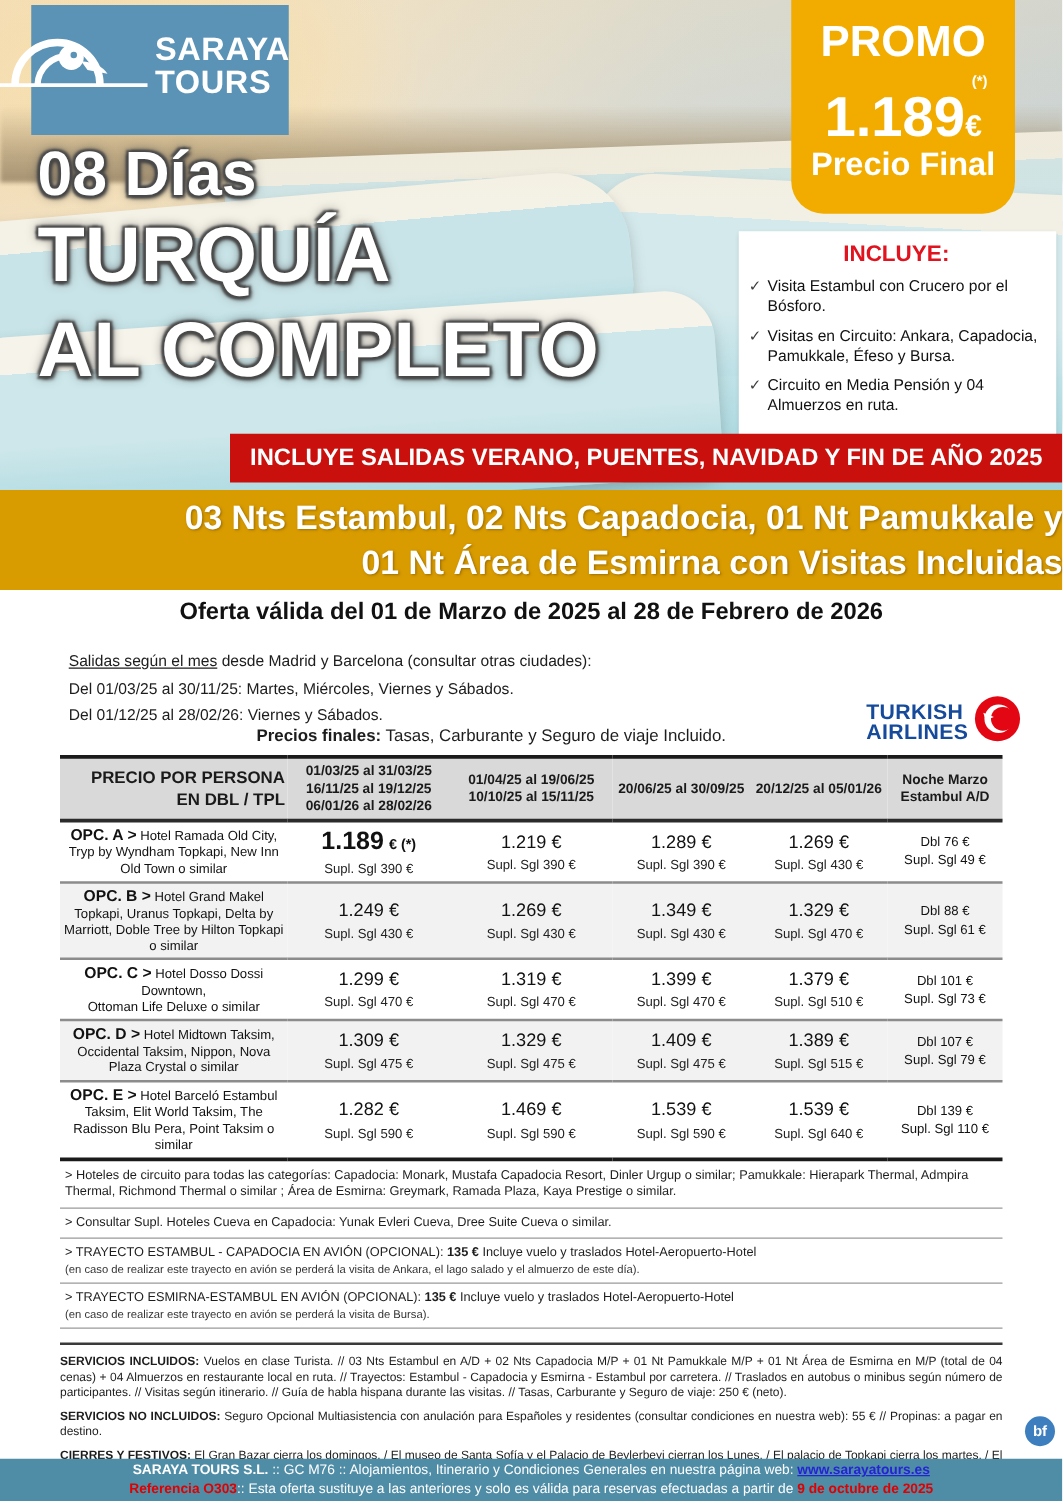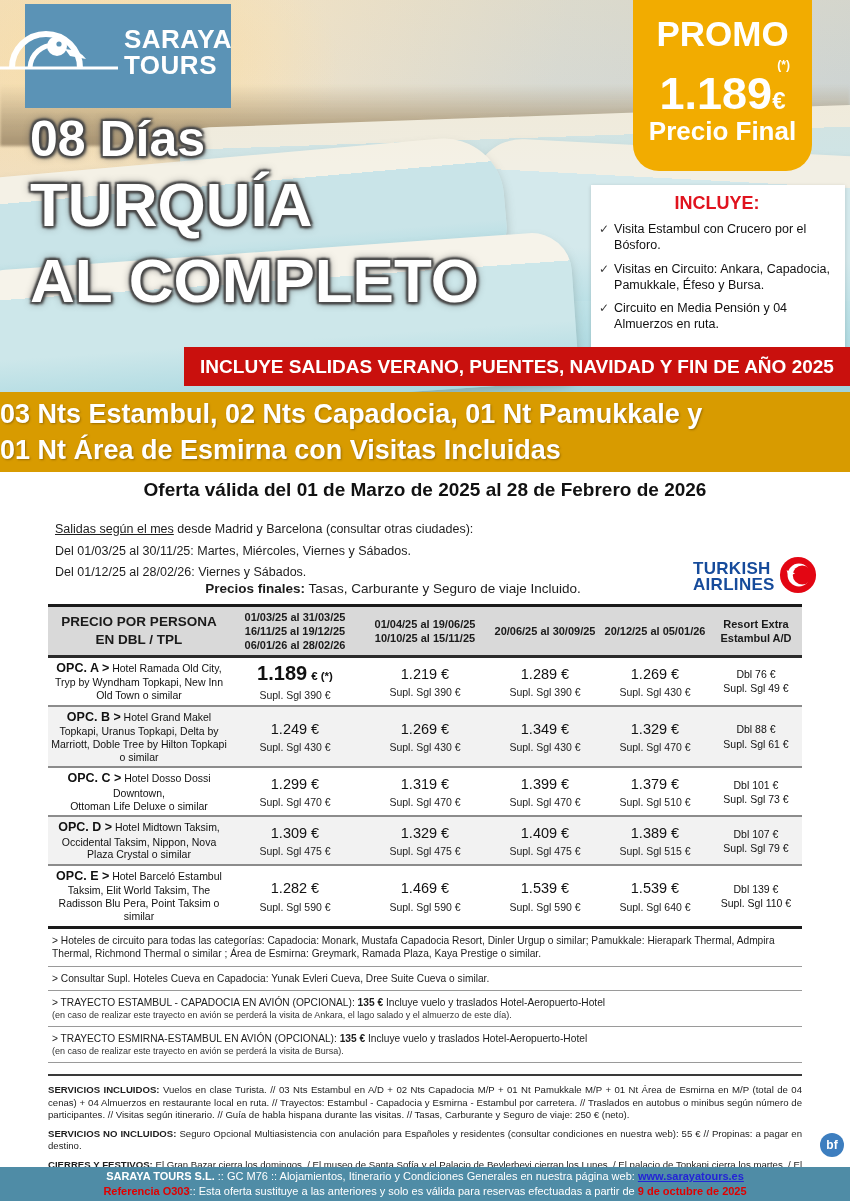--- a/index.html
+++ b/index.html
@@ -50,21 +50,21 @@
   .incluye-title{color:#e0131e;font-weight:bold;font-size:18px;text-align:center;margin-bottom:7px;}
   .incluye ul{list-style:none;margin:0;padding:0;}
   .incluye li{display:flex;gap:5px;font-size:12.5px;line-height:1.3;margin-bottom:7px;color:#111;}
   .incluye .check{color:#3c3c3c;font-size:12px;line-height:1.4;}
 
   .red-banner{position:absolute;left:168px;top:347px;right:0;height:39px;background:#c9100d;z-index:6;
       color:#fff;font-weight:bold;font-size:19px;display:flex;align-items:center;justify-content:center;margin-left:16px;}
 
   
   .yellow-band{position:absolute;left:0;top:392px;width:850px;height:80px;background:#d89b00;
-      display:flex;flex-direction:column;align-items:flex-start;justify-content:center;color:#fff;font-weight:bold;
+      display:flex;flex-direction:column;align-items:flex-end;justify-content:center;color:#fff;font-weight:bold;
       font-size:27px;line-height:36px;text-shadow:1px 1px 2px rgba(110,75,0,.55);}
 
   
   .validity{position:absolute;left:0;top:479px;width:850px;text-align:center;font-weight:bold;font-size:19px;color:#111;}
   .salidas{position:absolute;left:55px;top:519px;font-size:12.5px;line-height:21.5px;color:#1d1d1d;}
   .salidas .ul{text-decoration:underline;}
   .precios-line{position:absolute;left:0;top:581px;width:850px;box-sizing:border-box;padding-right:64px;
       text-align:center;font-size:13.5px;color:#1d1d1d;}
   .precios-line b{font-weight:bold;}
 
@@ -72,21 +72,21 @@
   .airline-name{color:#164b9b;font-weight:bold;font-size:17px;line-height:16px;letter-spacing:.3px;}
 
   
   .content{position:absolute;left:48px;top:604px;width:754px;}
 
   table.prices{border-collapse:collapse;table-layout:fixed;width:754px;border-top:3px solid #1a1a1a;border-bottom:3px solid #1a1a1a;}
   table.prices col.c1{width:182px;} table.prices col.c2{width:130px;} table.prices col.c3{width:130px;}
   table.prices col.c4{width:110px;} table.prices col.c5{width:110px;} table.prices col.c6{width:92px;}
   table.prices th{background:#d9d9d9;border-bottom:3px solid #2b2b2b;font-weight:bold;text-align:center;
       font-size:11px;line-height:1.3;white-space:pre-line;height:44px;padding:2px 2px;}
-  table.prices th.first{font-size:13.5px;}
+  table.prices th.first{font-size:13.5px;text-align:right;}
   table.prices tr.r{border-top:2px solid #8c8c8c;}
   table.prices tr.alt{background:#f2f2f2;}
   table.prices td{vertical-align:middle;text-align:center;padding:3px 2px;}
   td.label{text-align:left;padding:4px 6px 4px 6px;font-size:10.5px;line-height:1.22;color:#111;}
   td.label .opc{font-weight:bold;font-size:12.5px;}
   td.label .hotels{white-space:pre-line;}
   .pmain{font-size:14.5px;color:#111;line-height:1.25;}
   .pbig{font-size:20px;font-weight:bold;}
   .pbig-suffix{font-size:11.5px;font-weight:bold;}
   .psupl{font-size:10.5px;color:#222;margin-top:3px;}
@@ -221,21 +221,21 @@
           <tr>
         <th class="first">PRECIO POR PERSONA
 EN DBL / TPL</th>
         <th>01/03/25 al 31/03/25
 16/11/25 al 19/12/25
 06/01/26 al 28/02/26</th>
         <th>01/04/25 al 19/06/25
 10/10/25 al 15/11/25</th>
         <th>20/06/25 al 30/09/25</th>
         <th>20/12/25 al 05/01/26</th>
-        <th>Resort Extra
+        <th>Noche Marzo
 Estambul A/D</th>
       </tr>
 
       <tr class="r" style="height:46px">
         <td class="label"><span class="opc">OPC. A &gt;</span><span class="hotels"> Hotel Ramada Old City, Tryp by Wyndham Topkapi, New Inn Old Town o similar</span></td>
         <td>
               <div class="pmain"><span class="pbig">1.189</span> <span class="pbig-suffix">€ (*)</span></div>
               <div class="psupl">Supl. Sgl 390 €</div>
             </td>
         <td>

